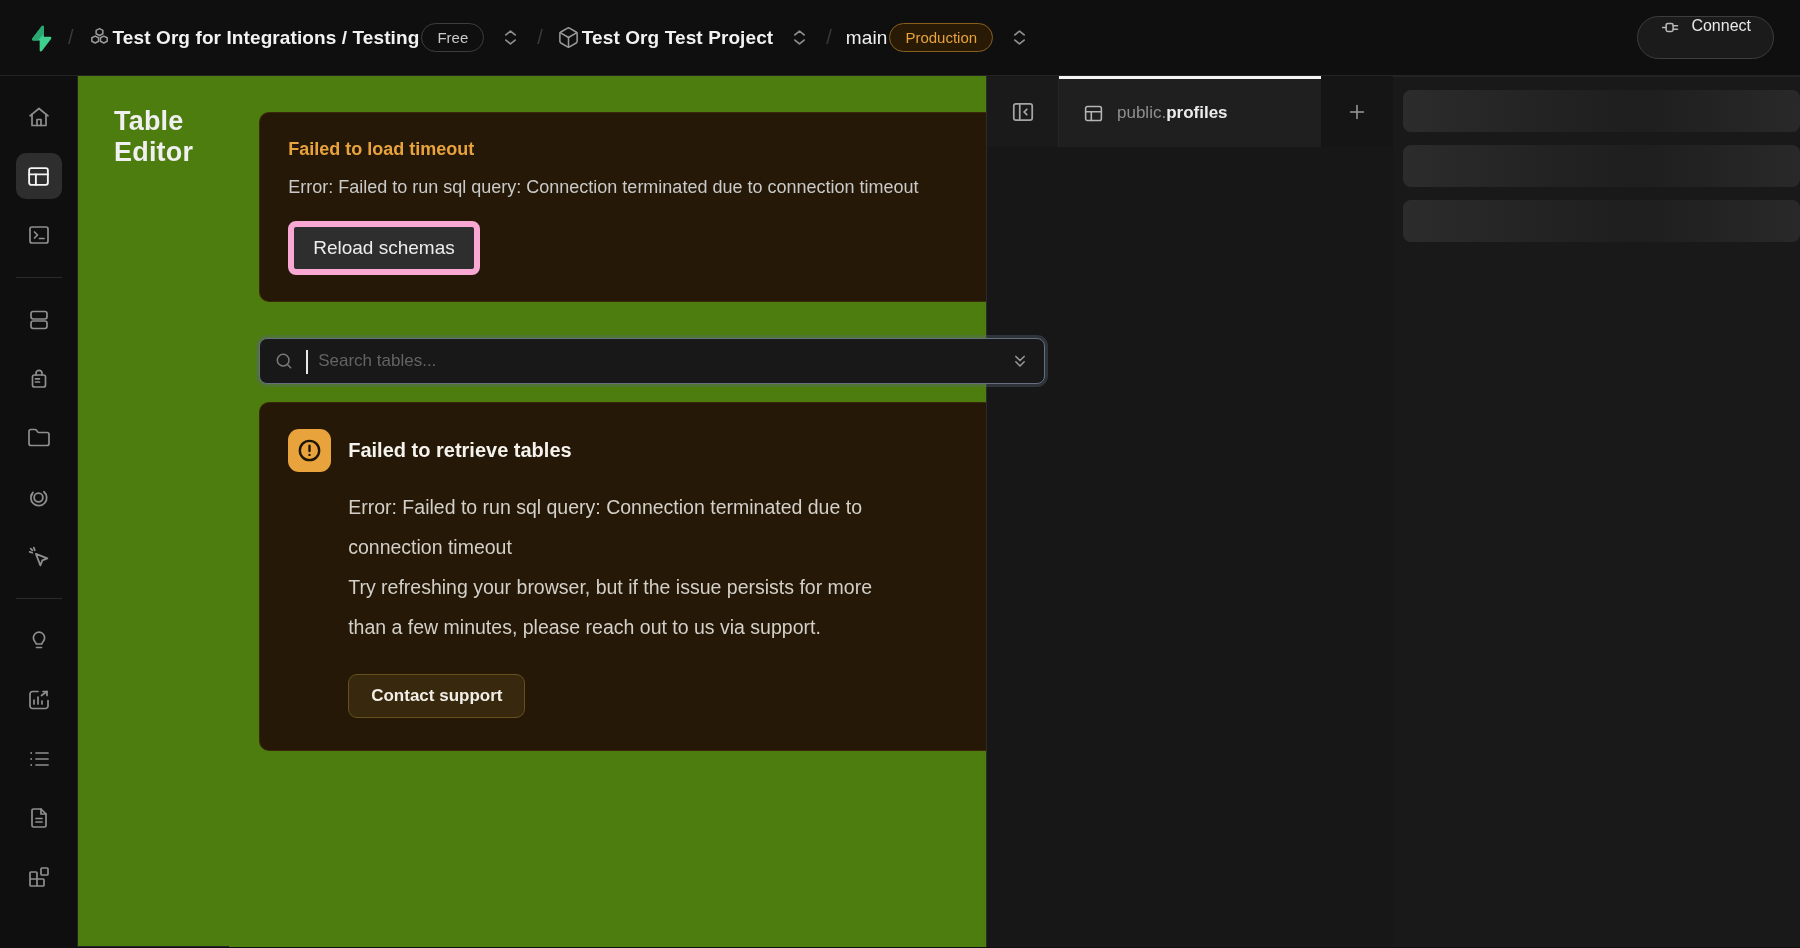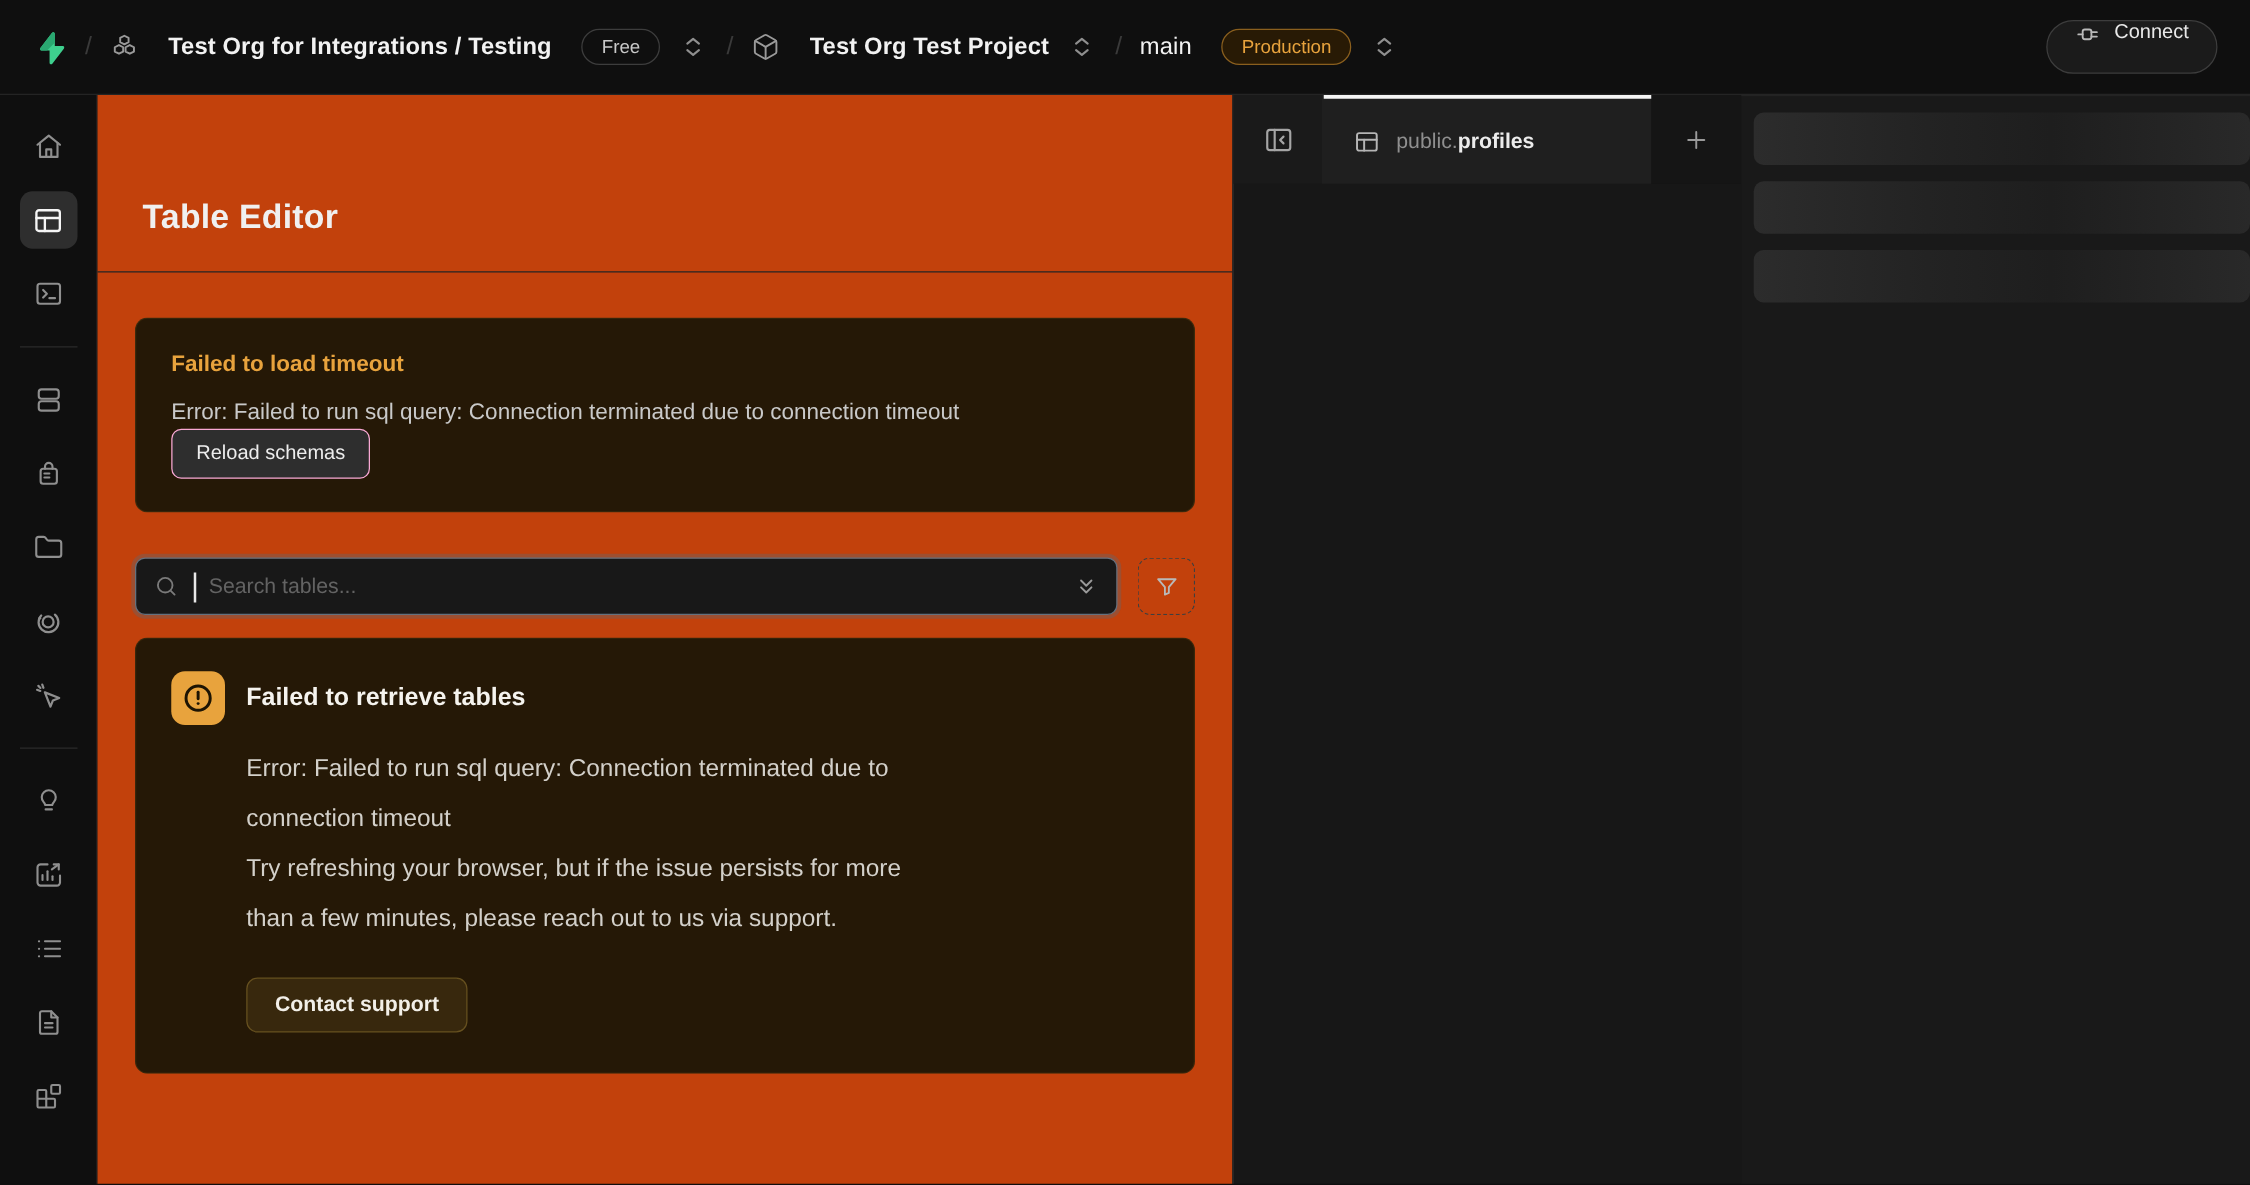--- a/index.html
+++ b/index.html
@@ -12,21 +12,21 @@
   svg { display:block; }
   .icon { flex:none; }
 
   
   .app-header {
     height:76px; display:flex; align-items:center;
     padding:0 26px; gap:14px;
     background:#0f0f0f; border-bottom:1px solid #242424;
   }
   .crumb-slash { color:#3a3a3a; font-size:20px; font-weight:400; }
-  .crumb { display:flex; align-items:center; gap:24px; }
+  .crumb { display:flex; align-items:center; gap:2px; }
   .crumb-name { font-size:19px; font-weight:600; color:#f2f2f2; letter-spacing:.1px; white-space:nowrap; }
   .crumb-name.regular { font-weight:500; }
   .badge {
     font-size:15px; padding:5px 15px; border-radius:999px; white-space:nowrap;
     border:1px solid #3d3d3d; color:#c9c9c9; background:transparent;
   }
   .badge.production { color:#e8a33d; border-color:#8a5f1e; background:#281a05; }
   .chev-select { display:flex; flex-direction:column; align-items:center; gap:1px; color:#8f8f8f; padding:4px 6px; border-radius:6px; cursor:pointer; }
   .connect-btn {
     margin-left:auto; display:flex; align-items:flex-start; gap:10px;
@@ -45,35 +45,35 @@
   }
   .nav-item {
     width:46px; height:46px; margin-bottom:13px; border-radius:10px;
     display:flex; align-items:center; justify-content:center;
     color:#8f8f8f; cursor:pointer;
   }
   .nav-item.active { background:#2e2e2e; color:#f5f5f5; }
   .nav-divider { width:46px; height:1px; background:#2b2b2b; margin:6px 0 19px 0; }
 
   
-  .main-panel { width:908px; flex:none; background:#c2410c; display:flex; flex-direction:column;justify-content:center; }
+  .main-panel { width:908px; flex:none; background:#4d7c0f; display:flex; flex-direction:row; }
   .panel-titlebar { padding:30px 36px 28px 36px; border-bottom:1px solid #242424; }
   .panel-title { font-size:27px; font-weight:600; color:#f0f0f0; letter-spacing:.2px; }
   .panel-body { padding:36px 30px; }
 
   .alert-box {
     background:#251806; border:1px solid rgba(232,163,61,.12);
     border-radius:10px; padding:26px 28px; width:848px;
   }
   .alert-title { color:#e8a33d; font-size:18px; font-weight:700; margin-bottom:14px; }
   .alert-msg { color:#c9c9c9; font-size:18px; line-height:1.5; }
   .reload-btn {
-    display:inline-block; padding:10px 19px;
-    background:#2e2e2e; border:1px solid #f9a8d4; border-radius:8px;
-    color:#ededed; font-size:16px; font-weight:500; cursor:pointer;
+    margin-top:20px; display:inline-block; padding:10px 19px;
+    background:#2e2e2e; border:6px solid #f9a8d4; border-radius:8px;
+    color:#ededed; font-size:19px; font-weight:500; cursor:pointer;
   }
 
   .new-table-btn {
     margin-top:14px; width:848px; height:44px; border-radius:8px;
     background:#212121; display:flex; align-items:center; gap:14px;
     padding:0 16px; color:#e8e8e8; font-size:17px; font-weight:500; cursor:pointer;
   }
   .new-table-btn .plus { color:#8f8f8f; }
 
   .search-row { margin-top:36px; display:flex; align-items:center; gap:16px; width:848px; }

